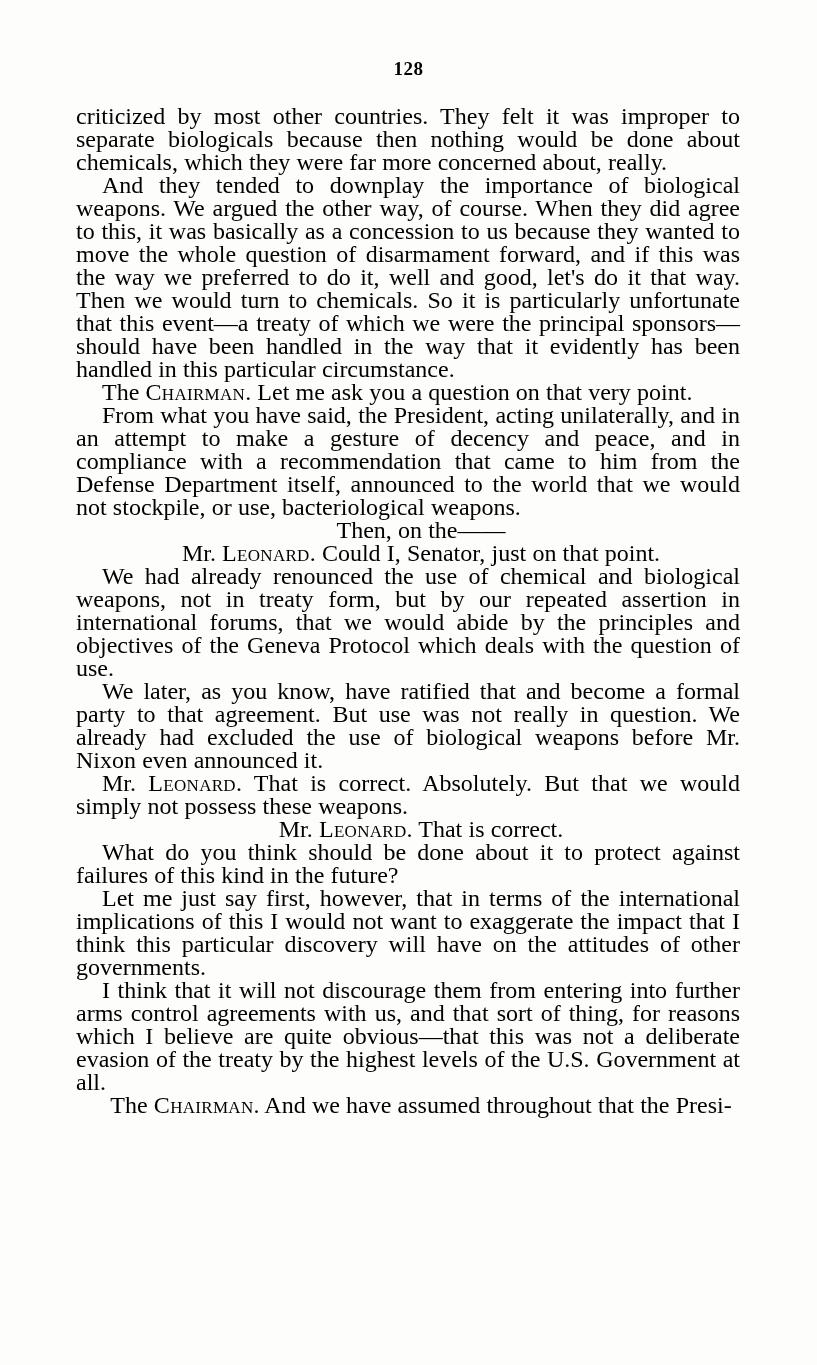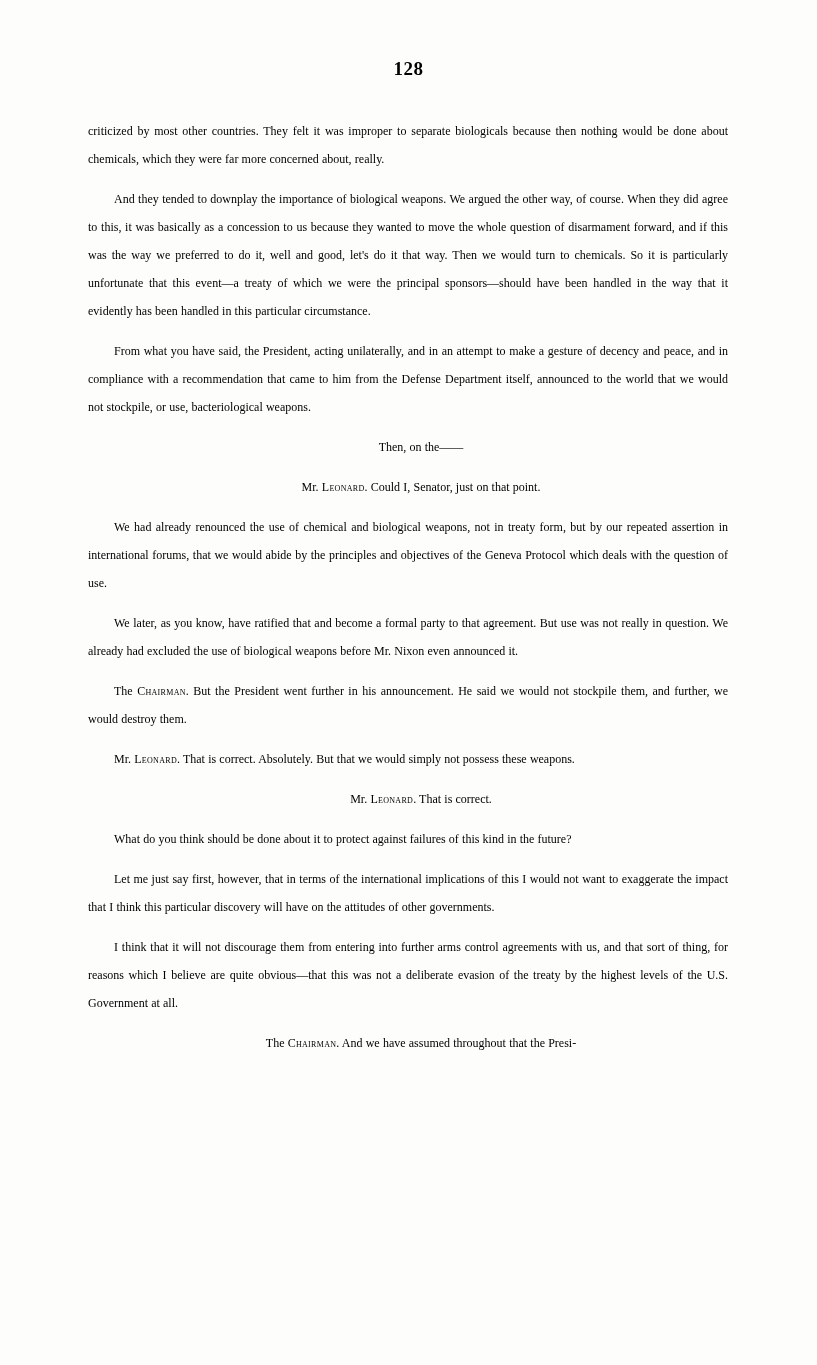--- a/index.html
+++ b/index.html
@@ -33,24 +33,24 @@
     font-weight: bold;
     letter-spacing: 0.5px;
   }
   .body-text {
     position: absolute;
     top: 105px;
     left: 76px;
     width: 664px;
   }
   p.para {
-    margin: 12px;
+    margin: 0;
     padding: 0;
-    font-size: 12px;
-    line-height: 28px;
+    font-size: 24px;
+    line-height: 23px;
     text-align: justify;
     text-indent: 26px;
     word-spacing: 0.2px;
   }
   p.para.noindent {
     text-indent: 0;
   }
   p.para.last-left {
     text-align: center;
   }
@@ -63,26 +63,26 @@
 <body>
 
 <div class="page">
 
   <div class="page-number">128</div>
 
   <div class="body-text">
 
     <p class="para noindent">criticized by most other countries. They felt it was improper to separate biologicals because then nothing would be done about chemicals, which they were far more concerned about, really.</p>
     <p class="para">And they tended to downplay the importance of biological weapons. We argued the other way, of course. When they did agree to this, it was basically as a concession to us because they wanted to move the whole question of disarmament forward, and if this was the way we preferred to do it, well and good, let's do it that way. Then we would turn to chemicals. So it is particularly unfortunate that this event—a treaty of which we were the principal sponsors—should have been handled in the way that it evidently has been handled in this particular circumstance.</p>
+    <p class="para">The <span class="sc">Chairman</span>. Let me ask you a question on that very point.</p>
     <p class="para">From what you have said, the President, acting unilaterally, and in an attempt to make a gesture of decency and peace, and in compliance with a recommendation that came to him from the Defense Department itself, announced to the world that we would not stockpile, or use, bacteriological weapons.</p>
     <p class="para last-left">Then, on the——</p>
     <p class="para last-left">Mr. <span class="sc">Leonard</span>. Could I, Senator, just on that point.</p>
     <p class="para">We had already renounced the use of chemical and biological weapons, not in treaty form, but by our repeated assertion in international forums, that we would abide by the principles and objectives of the Geneva Protocol which deals with the question of use.</p>
     <p class="para">We later, as you know, have ratified that and become a formal party to that agreement. But use was not really in question. We already had excluded the use of biological weapons before Mr. Nixon even announced it.</p>
-    <p class="para">The <span class="sc">Chairman</span>. But the President went further in his announcement. He said we would not stockpile them, and further, we would destroy them.</p>
     <p class="para">Mr. <span class="sc">Leonard</span>. That is correct. Absolutely. But that we would simply not possess these weapons.</p>
     <p class="para last-left">Mr. <span class="sc">Leonard</span>. That is correct.</p>
     <p class="para">What do you think should be done about it to protect against failures of this kind in the future?</p>
     <p class="para">Let me just say first, however, that in terms of the international implications of this I would not want to exaggerate the impact that I think this particular discovery will have on the attitudes of other governments.</p>
     <p class="para">I think that it will not discourage them from entering into further arms control agreements with us, and that sort of thing, for reasons which I believe are quite obvious—that this was not a deliberate evasion of the treaty by the highest levels of the U.S. Government at all.</p>
     <p class="para last-left">The <span class="sc">Chairman</span>. And we have assumed throughout that the Presi-</p>
 
   </div>
 </div>
 

